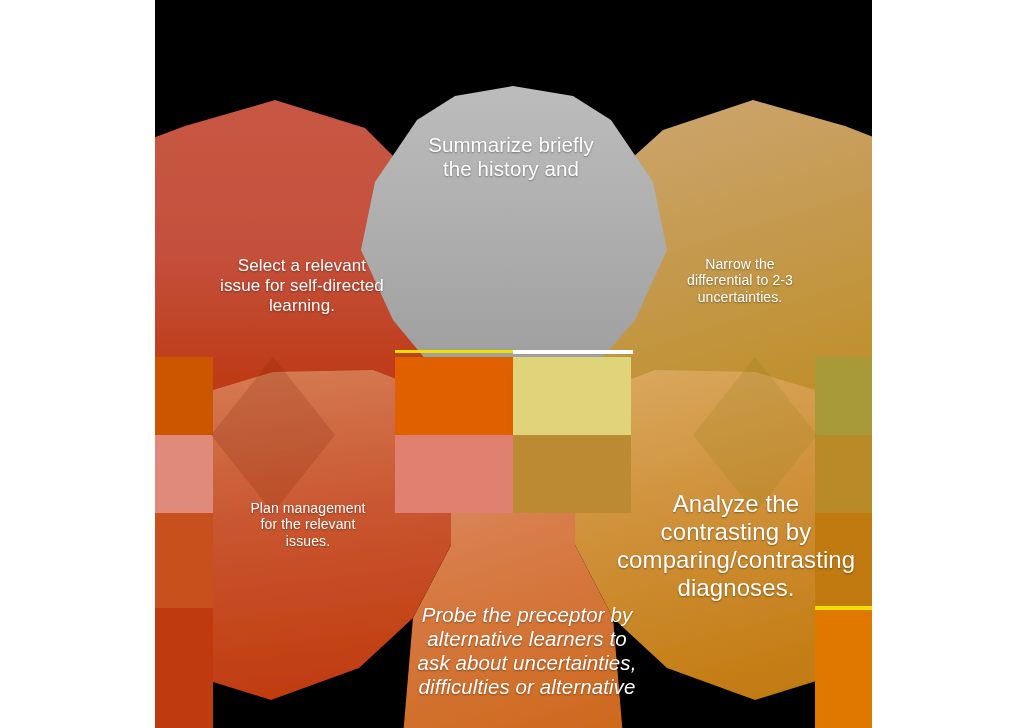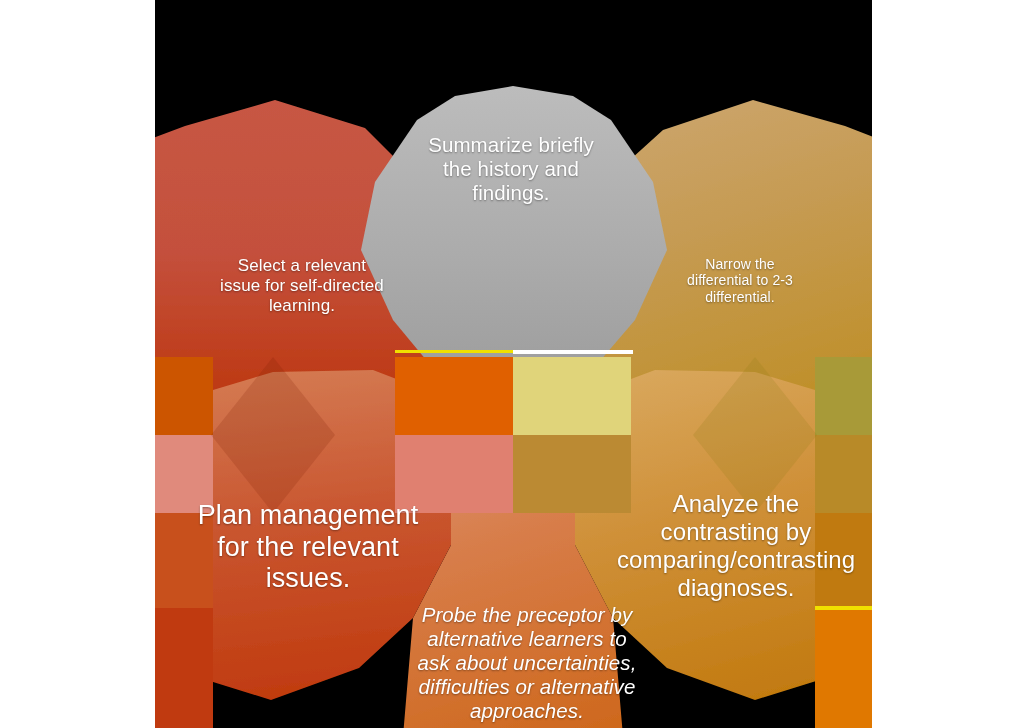--- a/index.html
+++ b/index.html
@@ -76,21 +76,21 @@
     left: 250px;
     top: 603px;
     width: 244px;
     font-size: 20.5px;
     font-style: italic;
   }
   .lbl-plan {
     left: 40px;
     top: 500px;
     width: 226px;
-    font-size: 27px;
+    font-size: 14px;
   }
   .lbl-select {
     left: 28px;
     top: 256px;
     width: 238px;
     font-size: 17px;
   }
 </style>
 </head>
 <body>
@@ -201,42 +201,40 @@
       <g opacity="0.18">
         <polygon points="118,357 180,435 118,513 56,435" fill="#7a1c00"></polygon>
         <polygon points="600,357 662,435 600,513 538,435" fill="#8a7a10"></polygon>
       </g>
 
     </svg>
 
     <div class="petal-label lbl-summarize">
       <div>Summarize briefly</div>
       <div>the history and</div>
-      <div>findings.</div>
     </div>
 
     <div class="petal-label lbl-narrow">
       <div>Narrow the</div>
       <div>differential to 2-3</div>
-      <div>differential.</div>
+      <div>uncertainties.</div>
     </div>
 
     <div class="petal-label lbl-analyze">
       <div>Analyze the</div>
       <div>contrasting by</div>
       <div>comparing/contrasting</div>
       <div>diagnoses.</div>
     </div>
 
     <div class="petal-label lbl-probe">
       <div>Probe the preceptor by</div>
       <div>alternative learners to</div>
       <div>ask about uncertainties,</div>
       <div>difficulties or alternative</div>
-      <div>approaches.</div>
     </div>
 
     <div class="petal-label lbl-plan">
       <div>Plan management</div>
       <div>for the relevant</div>
       <div>issues.</div>
     </div>
 
     <div class="petal-label lbl-select">
       <div>Select a relevant</div>

